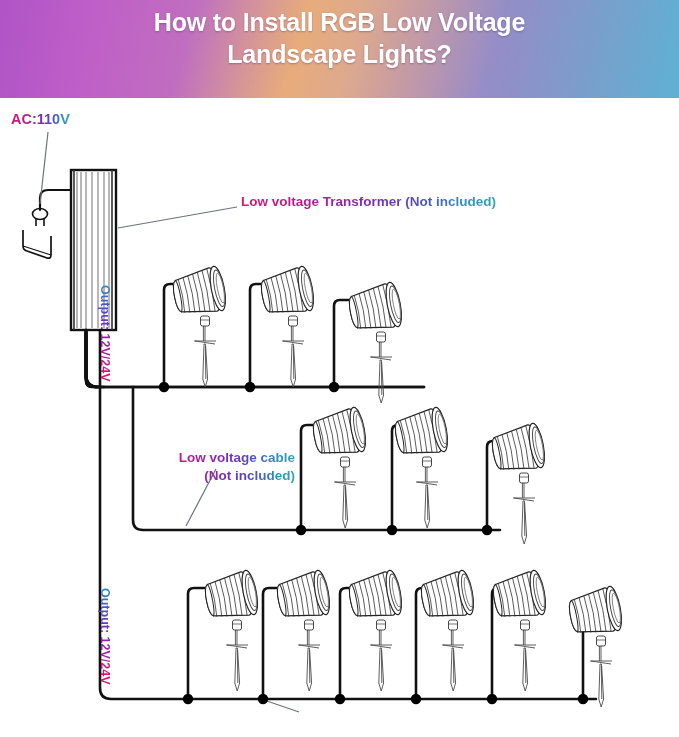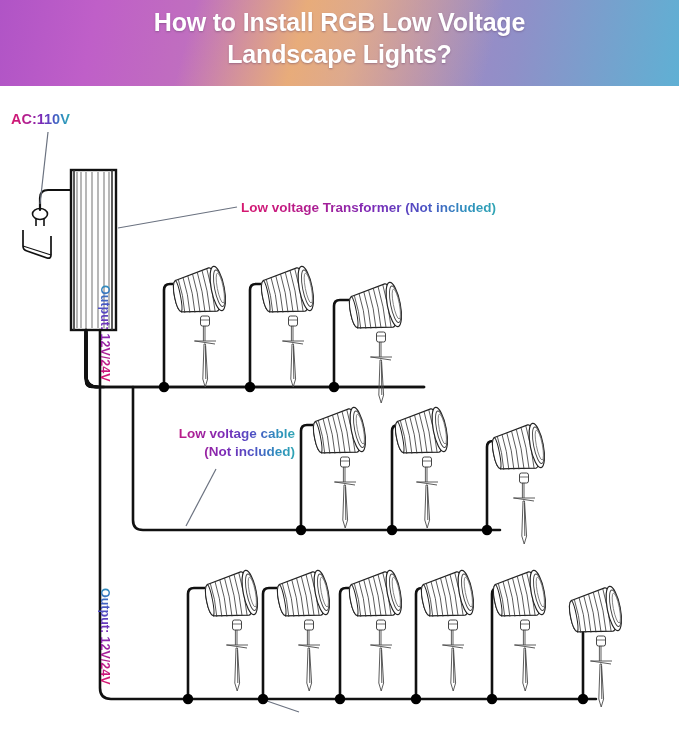--- a/index.html
+++ b/index.html
@@ -19,21 +19,21 @@
     width: 679px;
     height: 737px;
     background: #ffffff;
   }
 
   
   #header-banner {
     position: absolute;
     left: 0; top: 0;
     width: 679px;
-    height: 86px;
+    height: 98px;
     background:
       linear-gradient(105deg,
         rgba(168,80,190,0.00) 0%,
         rgba(168,80,190,0.00) 28%,
         rgba(240,180,110,0.85) 44%,
         rgba(240,186,120,0.70) 52%,
         rgba(190,150,200,0.00) 72%),
       linear-gradient(100deg,
         #b054c6 0%,
         #bf5fc8 14%,
@@ -90,21 +90,21 @@
       #2f8fbe 0%, #4b52c4 22%, #7b2bb8 46%,
       #a2219b 66%, #c7197e 86%, #d6186f 100%);
   }
 
   #label-ac {
     left: 11px; top: 111px;
     font-size: 14.5px;
     line-height: 17px;
   }
   #label-transformer {
-    left: 241px; top: 199px;
+    left: 241px; top: 193px;
     font-size: 13.5px;
     line-height: 17px;
   }
   #label-cable {
     left: 158px; top: 443px;
     font-size: 13.5px;
     line-height: 17px;
     text-align: right;
   }
   #label-connector {
@@ -317,21 +317,21 @@
         <use href="#spotlight" transform="translate(525,509)"></use>
         <use href="#spotlight" transform="translate(601,525)"></use>
       </g>
     </svg>
   </div>
 
   <div class="glabel grad-mb" id="label-ac">AC:110V</div>
 
   <div class="glabel grad-mb" id="label-transformer">Low voltage Transformer (Not included)</div>
 
-  <div id="label-cable" style="position:absolute;left:150px;top:425px;width:145px;text-align:right;">
+  <div id="label-cable" style="position:absolute;left:150px;top:449px;width:145px;text-align:right;">
     <div class="glabel grad-mb" style="position:static;display:block;font-size:13.5px;line-height:18px;text-align:right;">Low voltage cable</div>
     <div class="glabel grad-mb" style="position:static;display:block;font-size:13.5px;line-height:18px;">(Not included)</div>
   </div>
 
 
   <div class="vlabel grad-bm" id="label-output-1">Output: 12V/24V</div>
 
   <div class="vlabel grad-bm" id="label-output-2">Output: 12V/24V</div>
 
 </div>

